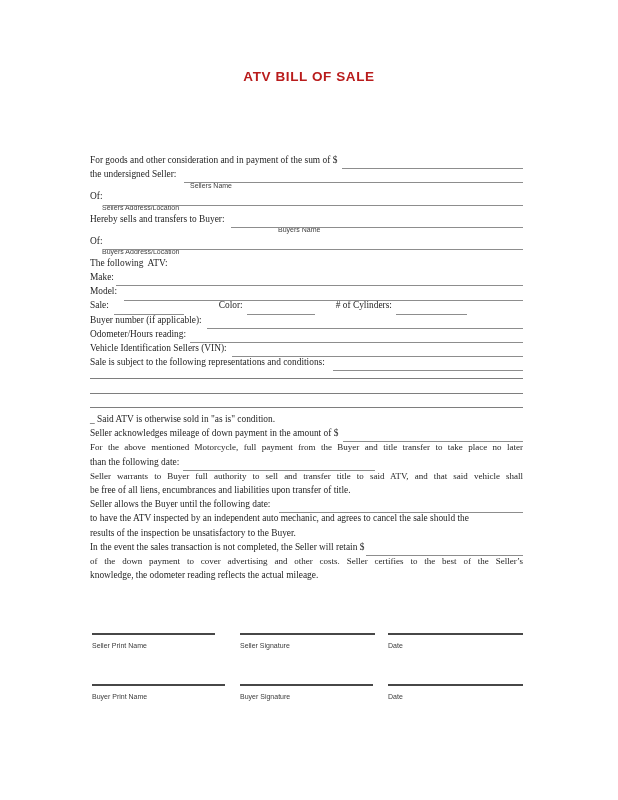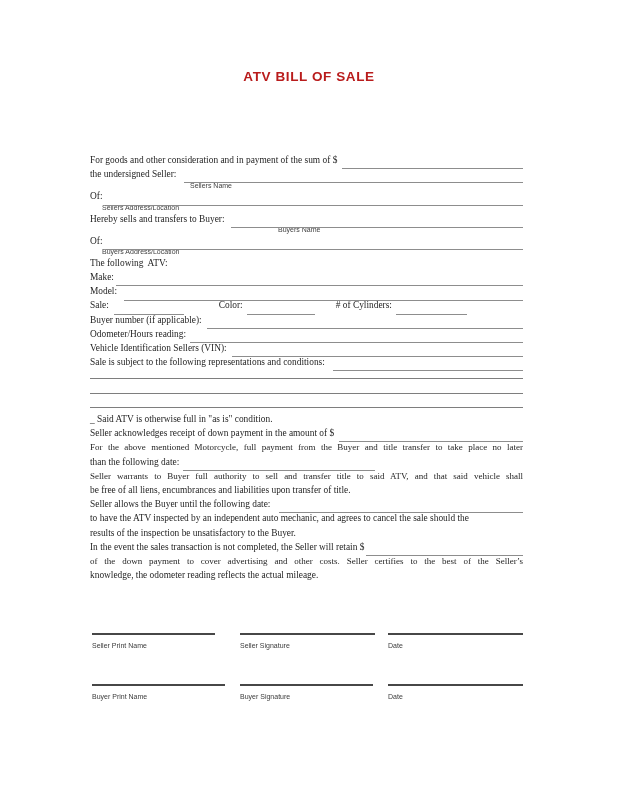--- a/index.html
+++ b/index.html
@@ -143,24 +143,24 @@
     <div class="row lineonly">
       <span class="blank"></span>
     </div>
     <div class="row lineonly">
       <span class="blank"></span>
     </div>
     <div class="row lineonly">
       <span class="blank"></span>
     </div>
 
-    <div class="textline">_ Said ATV is otherwise full in "as is" condition.</div>
-
-    <div class="row">
-      <span class="lbl">Seller acknowledges receipt of down payment in the amount of $</span>
+    <div class="textline">_ Said ATV is otherwise sold in "as is" condition.</div>
+
+    <div class="row">
+      <span class="lbl">Seller acknowledges mileage of down payment in the amount of $</span>
       <span class="blank" style="margin-left:5px"></span>
     </div>
 
     <div class="just">For the above mentioned Motorcycle, full payment from the Buyer and title transfer to take place no later</div>
 
     <div class="row">
       <span class="lbl">than the following date:</span>
       <span class="blank fixed" style="margin-left:4px;width:192px"></span>
     </div>
 

